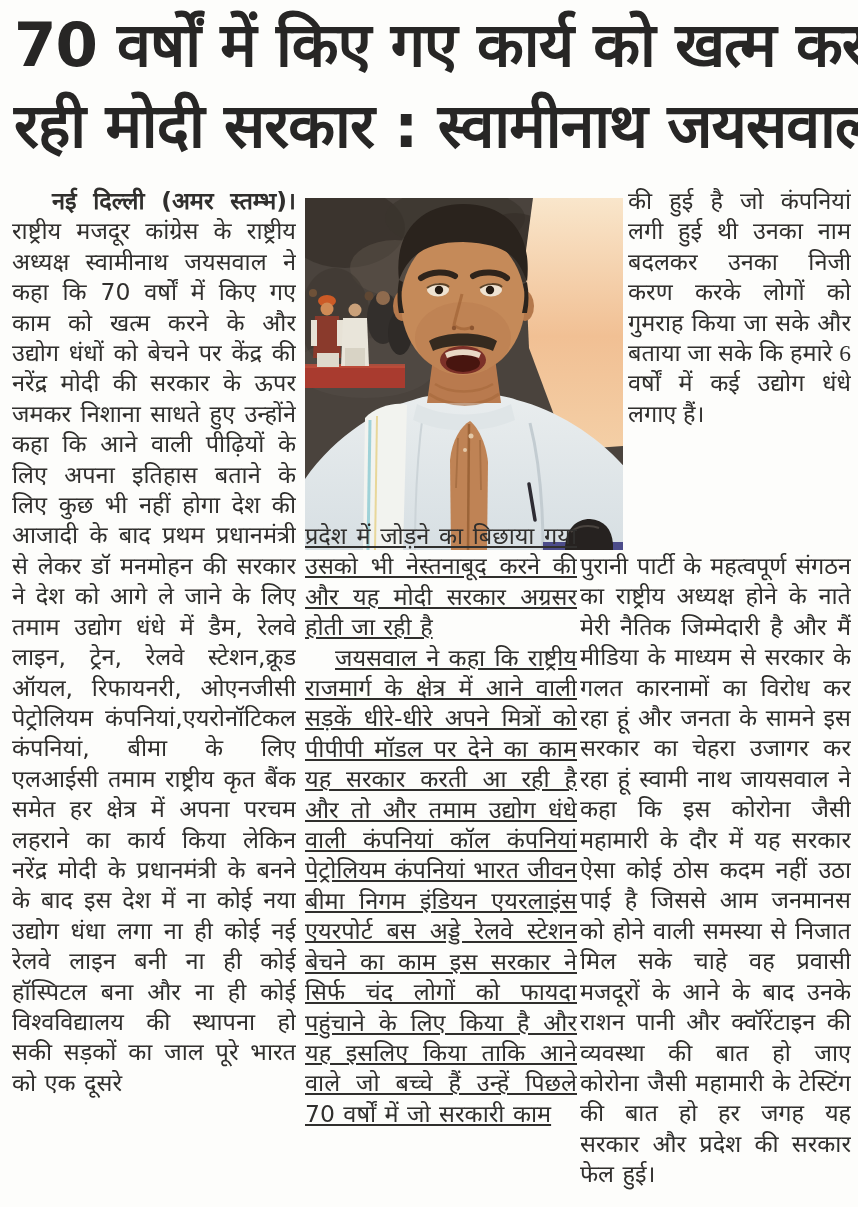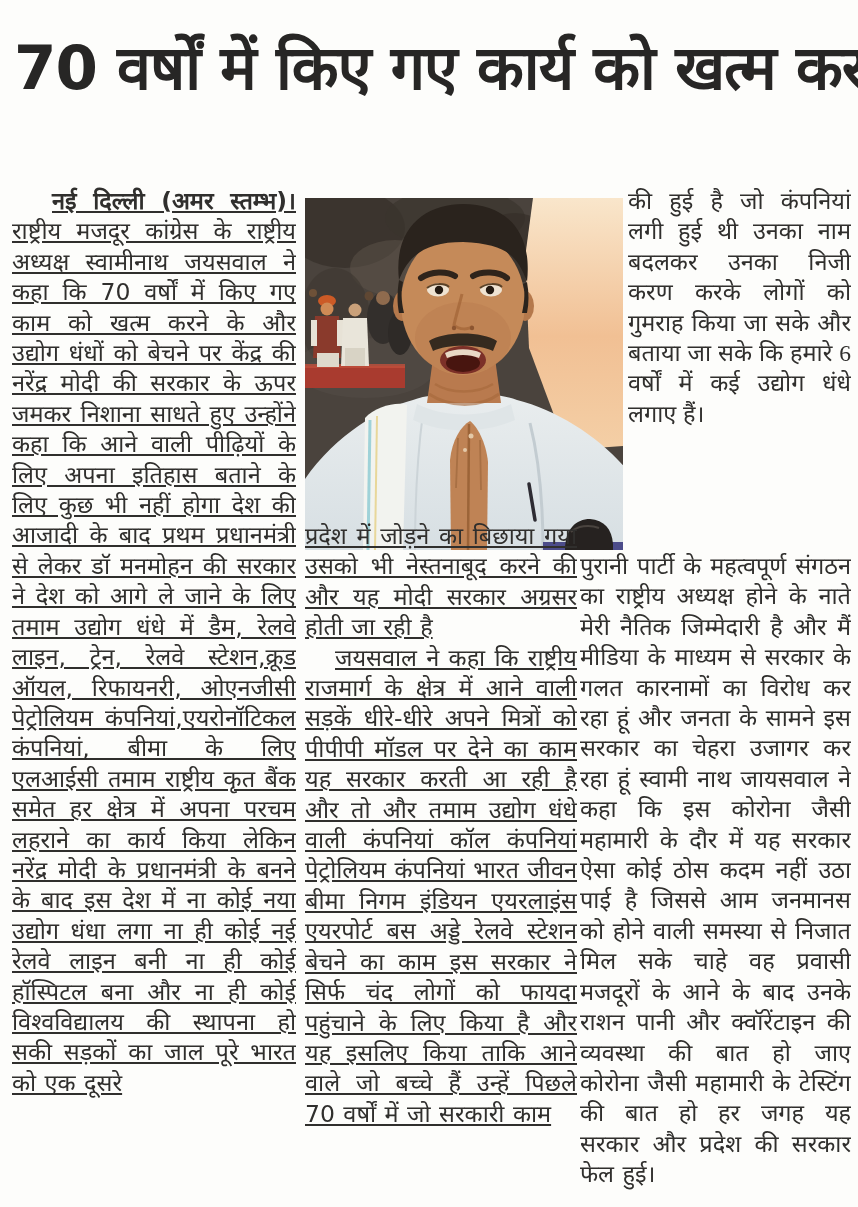--- a/index.html
+++ b/index.html
@@ -14,52 +14,53 @@
     color:#2f2e2c;
   }
   
   .headline{
     position:absolute;left:14px;top:4px;width:834px;
     font-weight:800;color:#272625;
     font-size:61px;line-height:81px;
     letter-spacing:-1px;
     transform-origin:top left;
   }
-  .headline .hl-line{white-space:nowrap;margin-top:23px;}
+  .headline .hl-line{white-space:nowrap;}
   
   .coltext{
     position:absolute;
     font-size:23.5px;line-height:30.4px;
     text-align:justify;
     color:#302f2d;
     overflow:hidden;
     word-spacing:1px;
   }
   .coltext p{margin:0;}
-  .indent{text-indent:40px;text-decoration:underline;}
+  .indent{text-indent:40px;}
   .indent-sm{text-indent:30px;}
   .lead-bold{font-weight:700;}
   .col1{left:12px;top:186px;width:284px;height:1016px;}
   .col2{left:305px;top:521px;width:272px;height:650px;text-decoration:underline;}
   .col3top{left:628px;top:186px;width:223px;height:364px;font-family:Liberation Serif, serif;}
   .col3bottom{left:580px;top:551px;width:271px;height:650px;}
   
   .photo{
     position:absolute;left:305px;top:198px;width:318px;height:352px;
     overflow:hidden;background:#4a433d;
   }
   .photo svg{display:block;width:318px;height:352px;}
 </style>
 </head>
 <body>
 
 <div class="page">
 
   <div class="headline">
     <div class="hl-line">70 वर्षों में किए गए कार्य को खत्म कर</div>
+    <div class="hl-line">रही मोदी सरकार : स्वामीनाथ जयसवाल</div>
   </div>
 
   <div class="coltext col1">
     <p class="indent"><span class="lead-bold">नई दिल्ली (अमर स्तम्भ)।</span> <span>राष्ट्रीय मजदूर कांग्रेस के राष्ट्रीय अध्यक्ष स्वामीनाथ जयसवाल ने कहा कि 70 वर्षों में किए गए काम को खत्म करने के और उद्योग धंधों को बेचने पर केंद्र की नरेंद्र मोदी की सरकार के ऊपर जमकर निशाना साधते हुए उन्होंने कहा कि आने वाली पीढ़ियों के लिए अपना इतिहास बताने के लिए कुछ भी नहीं होगा देश की आजादी के बाद प्रथम प्रधानमंत्री से लेकर डॉ मनमोहन की सरकार ने देश को आगे ले जाने के लिए तमाम उद्योग धंधे में डैम, रेलवे लाइन, ट्रेन, रेलवे स्टेशन,क्रूड ऑयल, रिफायनरी, ओएनजीसी पेट्रोलियम कंपनियां,एयरोनॉटिकल कंपनियां, बीमा के लिए एलआईसी तमाम राष्ट्रीय कृत बैंक समेत हर क्षेत्र में अपना परचम लहराने का कार्य किया लेकिन नरेंद्र मोदी के प्रधानमंत्री के बनने के बाद इस देश में ना कोई नया उद्योग धंधा लगा ना ही कोई नई रेलवे लाइन बनी ना ही कोई हॉस्पिटल बना और ना ही कोई विश्वविद्यालय की स्थापना हो सकी सड़कों का जाल पूरे भारत को एक दूसरे</span></p>
   </div>
 
   <div class="photo">
     <svg viewBox="0 0 318 352" preserveAspectRatio="none">
       <defs>
         <linearGradient id="wallGrad" x1="0" y1="0" x2="0" y2="1">

